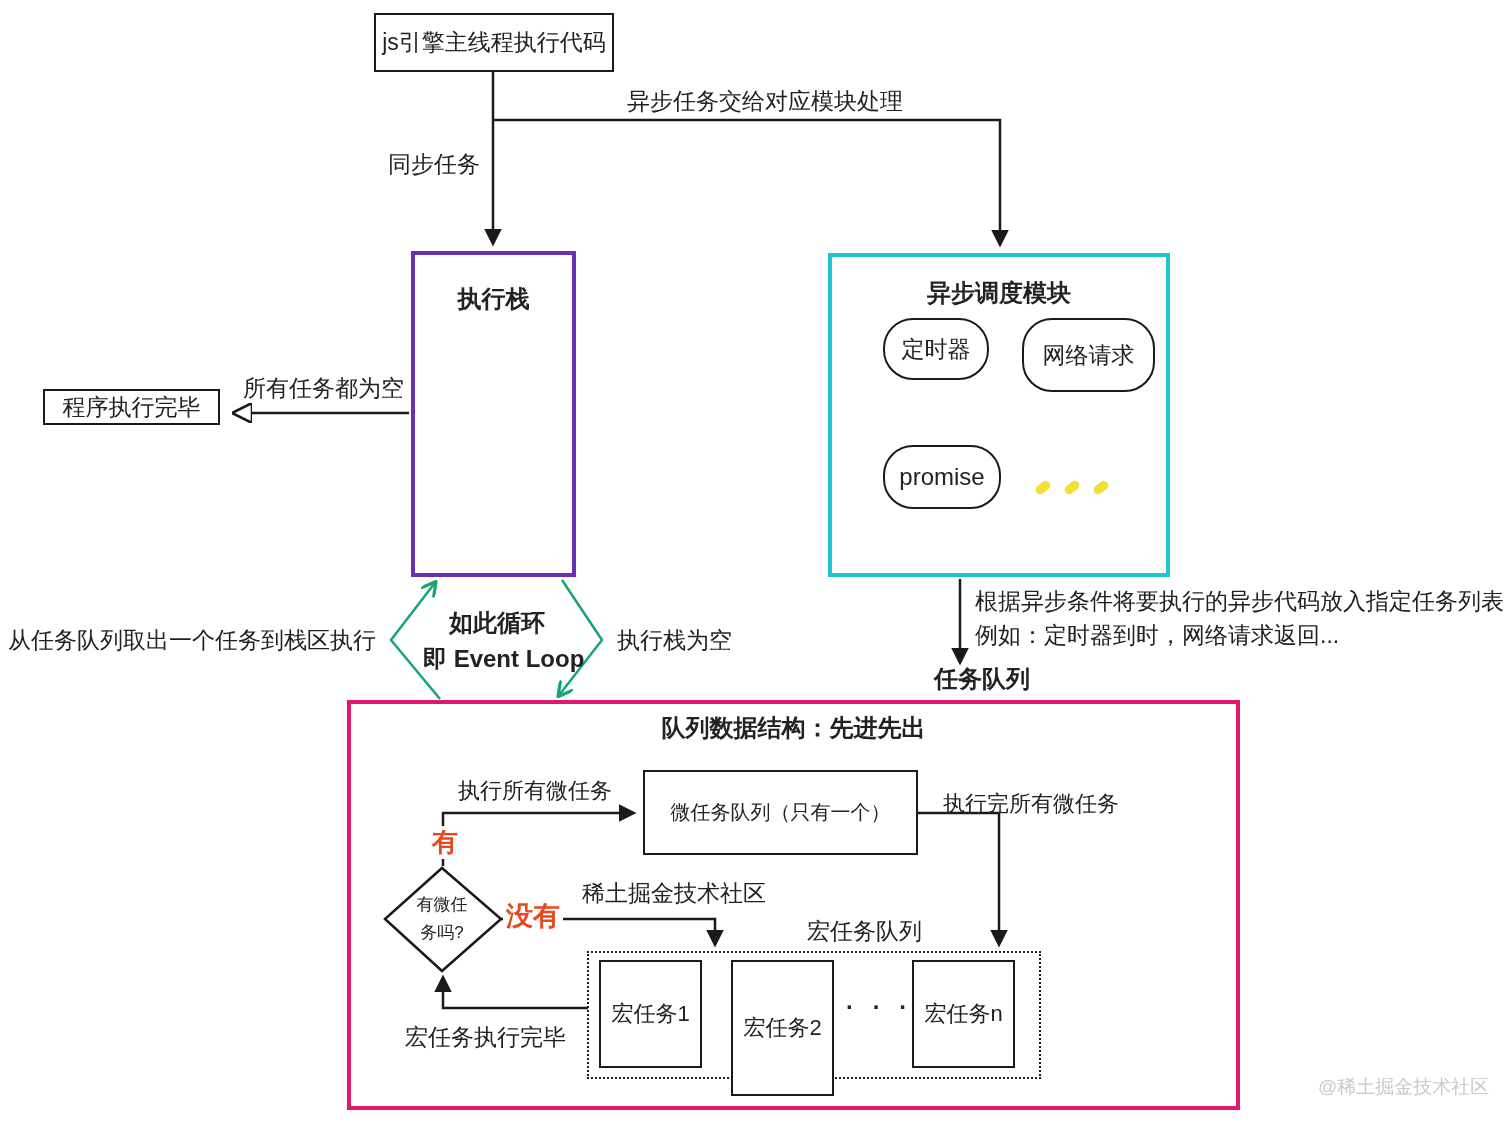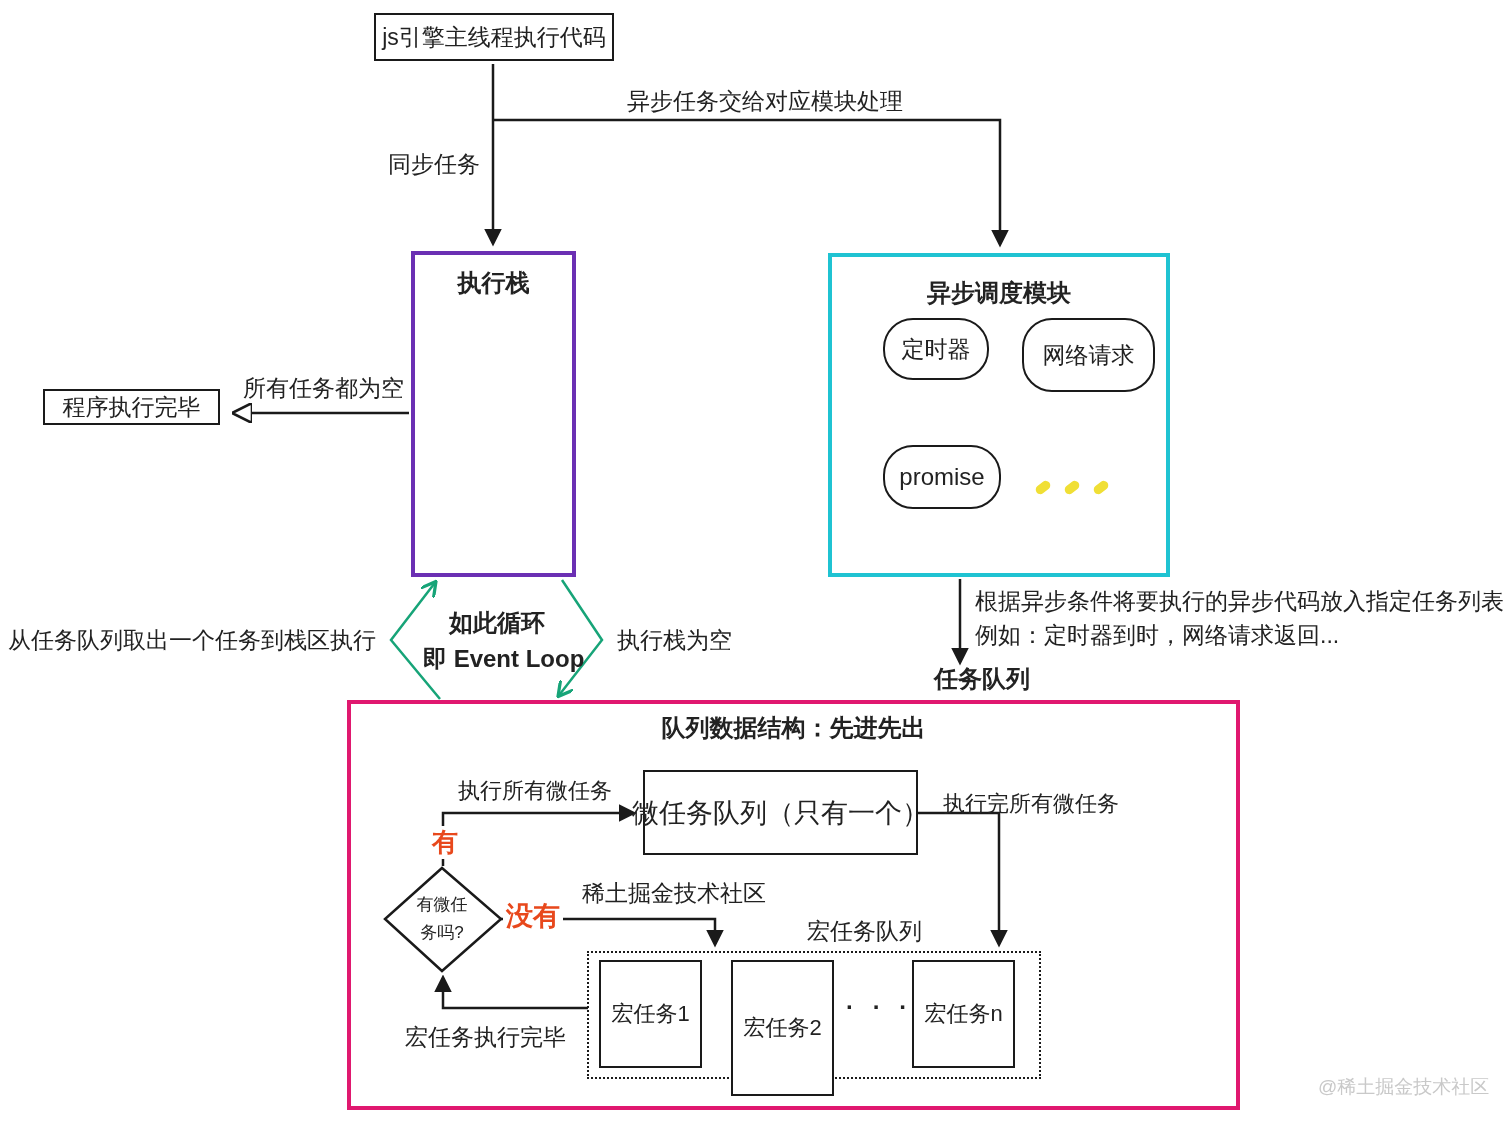--- a/index.html
+++ b/index.html
@@ -54,27 +54,27 @@
       <path d="M588,1008 L443,1008 L443,978" marker-end="url(#arrB)"></path>
       <polygon points="442,868 501,919 442,971 385,919" fill="#ffffff"></polygon>
     </g>
 
     <g stroke="#17A478" stroke-width="2.5" fill="none">
       <path d="M440,699 L391,640 L434,584" marker-end="url(#arrG)"></path>
       <path d="M562,580 L602,640 L560,694" marker-end="url(#arrG)"></path>
     </g>
   </svg>
 
-  <div class="box" style="left:374px; top:13px; width:240px; height:48px;">js引擎主线程执行代码</div>
+  <div class="box" style="left:374px; top:13px; width:240px; height:59px;">js引擎主线程执行代码</div>
 
   <div class="label" style="left:388px; top:150px;">同步任务</div>
   <div class="label" style="left:627px; top:87px;">异步任务交给对应模块处理</div>
 
   <div class="box" style="left:411px; top:251px; width:165px; height:326px; border:4px solid #6B2FB3;
-              align-items:flex-start; padding-top:12px; font-weight:bold; font-size:24px;">执行栈</div>
+              align-items:flex-start; padding-top:28px; font-weight:bold; font-size:24px;">执行栈</div>
 
   <div class="box" style="left:43px; top:389px; width:177px; height:36px;">程序执行完毕</div>
   <div class="label" style="left:243px; top:374px;">所有任务都为空</div>
 
   <div class="box" style="left:828px; top:253px; width:342px; height:324px; border:4px solid #1FC3D2;
               align-items:flex-start; padding-top:20px; font-weight:bold; font-size:24px;">异步调度模块</div>
   <div class="box pill" style="left:883px; top:318px; width:106px; height:62px;font-family:Liberation Serif, serif;">定时器</div>
   <div class="box pill" style="left:1022px; top:318px; width:133px; height:74px;">网络请求</div>
   <div class="box pill" style="left:883px; top:445px; width:118px; height:64px; font-size:24px;">promise</div>
   <div class="label" style="left:1035px; top:470px;">
@@ -88,21 +88,21 @@
 
   <div class="label" style="left:975px; top:587px;">根据异步条件将要执行的异步代码放入指定任务列表</div>
   <div class="label" style="left:975px; top:621px;">例如：定时器到时，网络请求返回...</div>
   <div class="label bold" style="left:910px; top:664px; font-size:24px;margin-left:24px;">任务队列</div>
 
   <div class="frame" style="left:347px; top:700px; width:893px; height:410px; border:4px solid #E0186F; background:transparent;"></div>
   <div class="label bold center" style="left:347px; top:713px; width:893px; font-size:24px;">队列数据结构：先进先出</div>
 
   <div class="label" style="left:458px; top:777px; font-size:22px;">执行所有微任务</div>
   <div class="label orange" style="left:429px; top:826px; font-size:26px;">有</div>
-  <div class="box" style="left:643px; top:770px; width:275px; height:85px; font-size:27px;">微任务队列（只有一个）</div>
+  <div class="box" style="left:643px; top:770px; width:275px; height:85px; font-size:20px;">微任务队列（只有一个）</div>
   <div class="label" style="left:943px; top:790px; font-size:22px;">执行完所有微任务</div>
 
   <div class="label center" style="left:397px; top:894px; width:90px; font-size:17px;">有微任</div>
   <div class="label center" style="left:397px; top:922px; width:90px; font-size:17px;">务吗?</div>
   <div class="label orange" style="left:503px; top:900px; font-size:27px;">没有</div>
   <div class="label" style="left:582px; top:879px;">稀土掘金技术社区</div>
 
   <div class="label" style="left:807px; top:917px;">宏任务队列</div>
   <div class="frame" style="left:587px; top:951px; width:454px; height:128px; border:2px dotted #1a1a1a; background:transparent;"></div>
   <div class="box" style="left:599px; top:960px; width:103px; height:108px; font-size:22px;">宏任务1</div>

